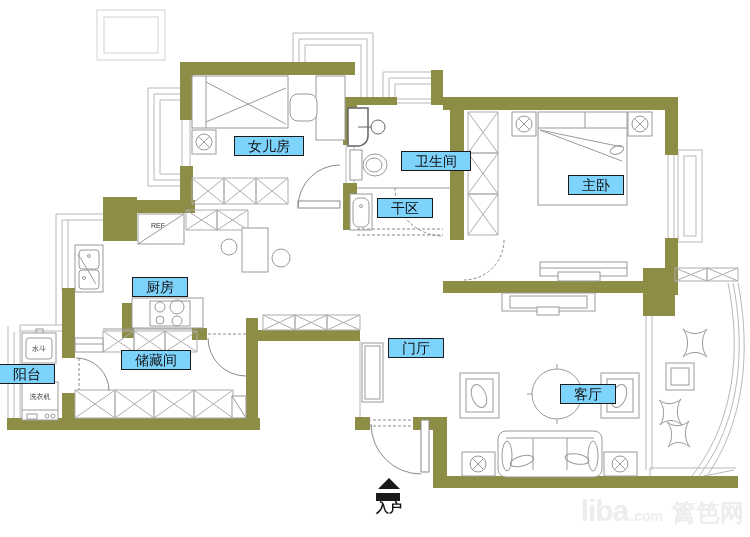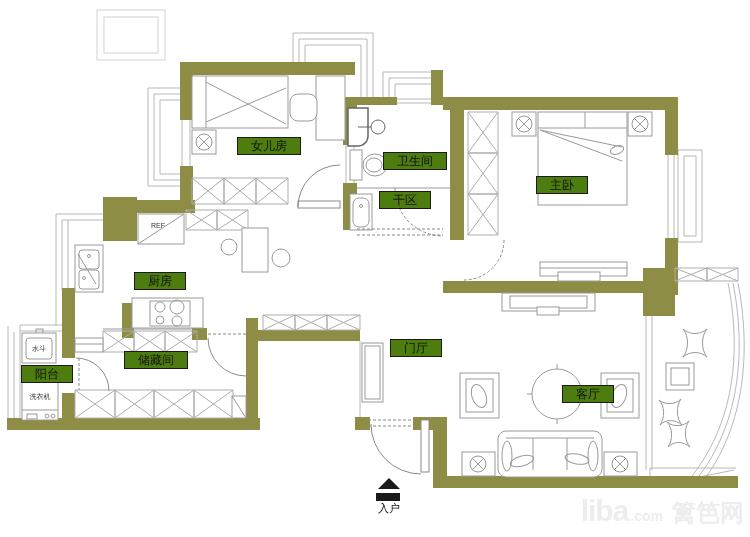--- a/index.html
+++ b/index.html
@@ -1,25 +1,25 @@
 <!DOCTYPE html>
 <html style="--wall: #8d8d45; --window-line: #b8b8b8; --furniture-line: #9a9a9a; --hatch-line: #adadad; --door-line: #8a8a8a; --label-text: #111111; --watermark: #ededed;"><head>
 <meta charset="utf-8">
 <style>
   html,body{margin:0;padding:0;background:#fff;}
   #plan{position:relative;width:750px;height:537px;background:#fff;overflow:hidden;
         font-family:"Liberation Sans",sans-serif;}
   #plan svg{position:absolute;left:0;top:0;}
-  .lbl{position:absolute;transform:translate(-50%,-50%);background:#4d7c0f;
-       border:1px solid #1a1a1a;color:var(--label-text,#111);font-size:12px;
+  .lbl{position:absolute;transform:translate(-50%,-50%);background:#7dd3fc;
+       border:1px solid #1a1a1a;color:var(--label-text,#111);font-size:14px;
        line-height:1;padding:2px 13px;white-space:nowrap;z-index:5;}
   .txt{position:absolute;transform:translate(-50%,-50%);color:#333;font-size:7px;
        line-height:1;white-space:nowrap;z-index:5;}
   .entry-text{position:absolute;transform:translate(-50%,-50%);color:#111;
-       font-size:11px;font-weight:normal;z-index:5;}
+       font-size:13px;font-weight:bold;z-index:5;}
   .watermark{position:absolute;right:6px;bottom:8px;display:flex;align-items:baseline;
        color:var(--watermark,#ededed);z-index:6;user-select:none;}
   .watermark .brand{font-size:30px;font-weight:900;letter-spacing:-1px;}
   .watermark .tld{font-size:14px;font-weight:700;margin-left:2px;}
   .watermark .site{font-size:24px;font-weight:900;margin-left:9px;}
 </style>
 </head>
 <body>
 
 <div id="plan">
@@ -302,26 +302,26 @@
     </g>
   </g>
 
   <g fill="#1a1a1a">
     <polygon points="378,489 400,489 389,478"></polygon>
     <rect x="376" y="493" width="24" height="8"></rect>
   </g>
 </svg>
 
 <div class="lbl" style="left:269px;top:146px">女儿房</div>
-<div class="lbl" style="left:415px;top:161px">卫生间</div>
-<div class="lbl" style="left:405px;top:200px">干区</div>
-<div class="lbl" style="left:562px;top:185px">主卧</div>
-<div class="lbl" style="left:160px;top:281px">厨房</div>
+<div class="lbl" style="left:436px;top:161px">卫生间</div>
+<div class="lbl" style="left:405px;top:208px">干区</div>
+<div class="lbl" style="left:596px;top:185px">主卧</div>
+<div class="lbl" style="left:160px;top:287px">厨房</div>
 <div class="lbl" style="left:156px;top:360px">储藏间</div>
-<div class="lbl" style="left:47px;top:374px">阳台</div>
+<div class="lbl" style="left:27px;top:374px">阳台</div>
 <div class="lbl" style="left:416px;top:348px">门厅</div>
 <div class="lbl" style="left:588px;top:394px">客厅</div>
 
 <div class="txt" style="left:158px;top:225px">REF</div>
 <div class="txt" style="left:39px;top:348px">水斗</div>
 <div class="txt" style="left:40px;top:396px">洗衣机</div>
 
 <div class="entry-text" style="left:389px;top:508px">入户</div>
 
 <div class="watermark">

